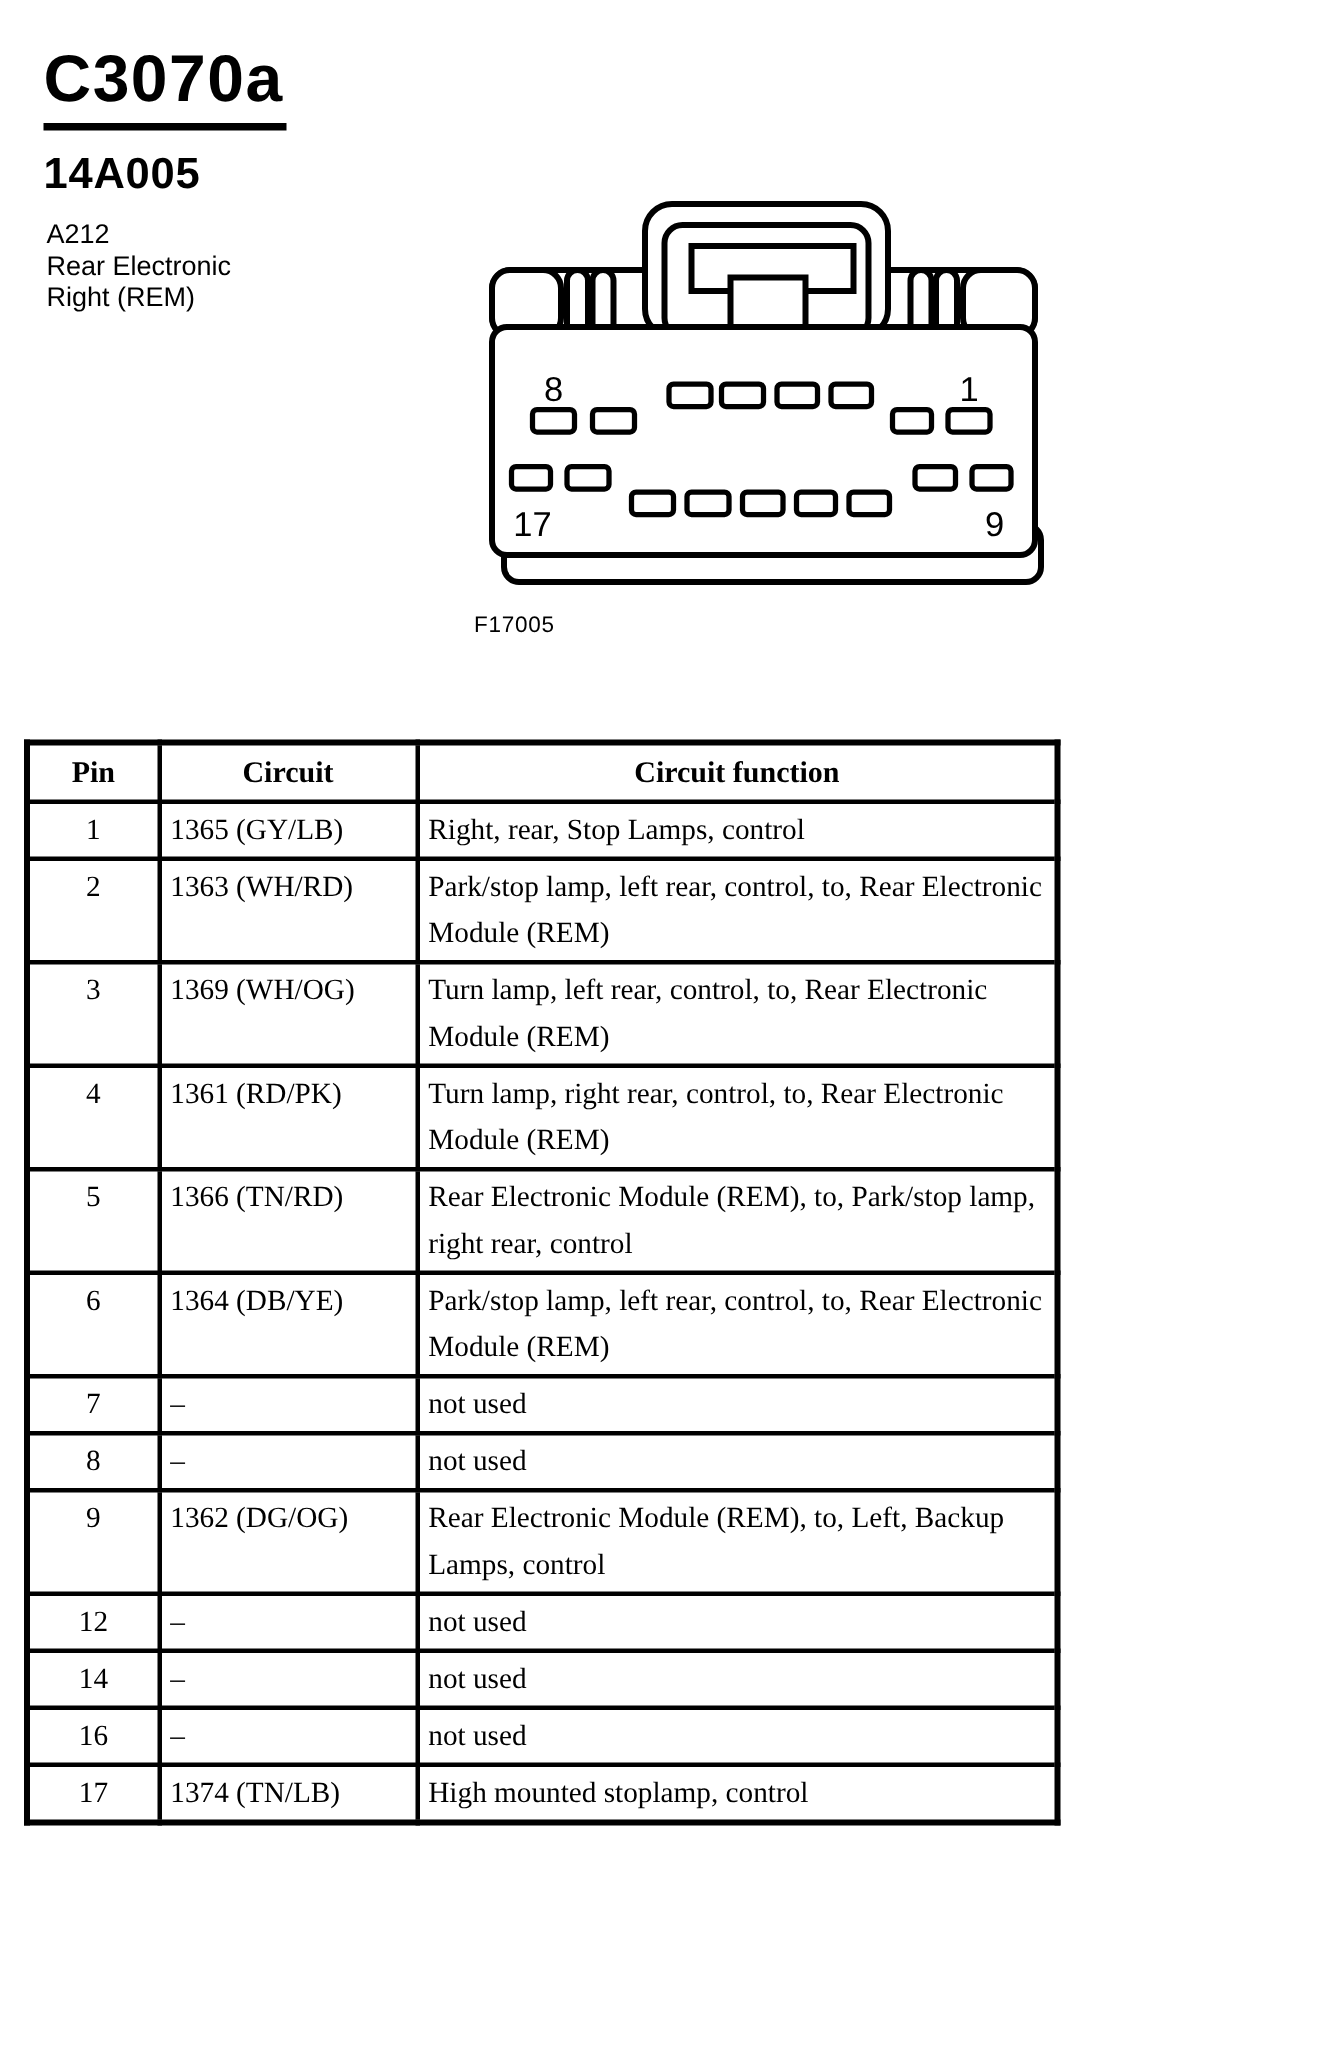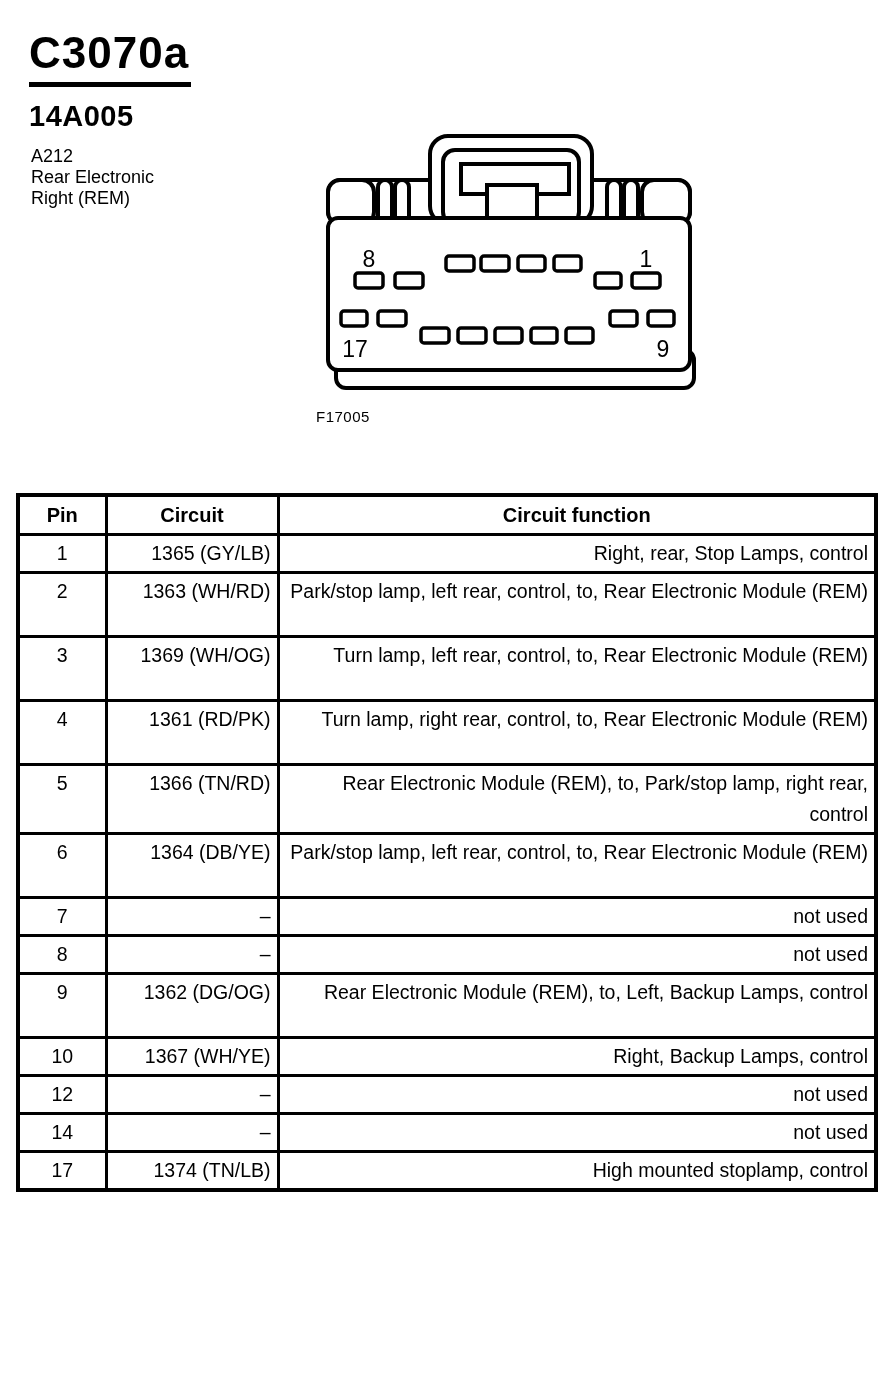--- a/index.html
+++ b/index.html
@@ -33,39 +33,40 @@
   #connector-wrap{left:316px;top:134px;width:384px;height:262px;}
   #figure-caption{
     left:316px;top:408px;width:384px;
     font-size:15px;letter-spacing:0.5px;
   }
   
   #pinout-table{
     left:16px;top:493px;
     border-collapse:collapse;
     table-layout:fixed;
-    width:862px;
+    width:691px;
     font-size:19.5px;
+    font-family:Liberation Serif, serif;
   }
   #pinout-table col.c-pin{width:88px;}
   #pinout-table col.c-circuit{width:172px;}
   #pinout-table th,#pinout-table td{
     border:3px solid #000;
     line-height:31px;
     padding:2px 6px;
     overflow:hidden;
   }
   #pinout-table{border:4px solid #000;}
   #pinout-table th{
     font-size:20px;font-weight:bold;text-align:center;
     height:32px;padding:2px 4px;
   }
   td.pin-cell{text-align:center;}
-  td.circuit-cell{text-align:right;margin-top:28px;}
-  td.function-cell{text-align:right;padding-left:15px;padding-right:30px;}
+  td.circuit-cell{text-align:left;margin-top:28px;}
+  td.function-cell{text-align:left;padding-left:15px;padding-right:30px;}
   tr.r-single{height:37px;}
   tr.r-double{height:64px;}
   tr.r-double td{vertical-align:top;padding-top:3px;}
   
   .ln{fill:#ffffff;stroke:#000000;stroke-width:4;}
   .ln2{fill:#ffffff;stroke:#000000;stroke-width:3.5;}
   .pinlbl{font-family:"Liberation Sans","DejaVu Sans",sans-serif;font-size:23px;fill:#000;}
 </style>
 </head>
 <body>
@@ -178,31 +179,31 @@
       <td class="pin-cell">8</td>
       <td class="circuit-cell">–</td>
       <td class="function-cell">not used</td>
     </tr>
     <tr class="r-double">
       <td class="pin-cell">9</td>
       <td class="circuit-cell">1362 (DG/OG)</td>
       <td class="function-cell">Rear Electronic Module (REM), to, Left, Backup Lamps, control</td>
     </tr>
     <tr class="r-single">
-      <td class="pin-cell">10</td>
-      <td class="circuit-cell">1367 (WH/YE)</td>
-      <td class="function-cell">Right, Backup Lamps, control</td>
-    </tr>
-    <tr class="r-single">
       <td class="pin-cell">12</td>
       <td class="circuit-cell">–</td>
       <td class="function-cell">not used</td>
     </tr>
     <tr class="r-single">
       <td class="pin-cell">14</td>
+      <td class="circuit-cell">–</td>
+      <td class="function-cell">not used</td>
+    </tr>
+    <tr class="r-single">
+      <td class="pin-cell">16</td>
       <td class="circuit-cell">–</td>
       <td class="function-cell">not used</td>
     </tr>
     <tr class="r-single">
       <td class="pin-cell">17</td>
       <td class="circuit-cell">1374 (TN/LB)</td>
       <td class="function-cell">High mounted stoplamp, control</td>
     </tr>
   </tbody>
 </table>

